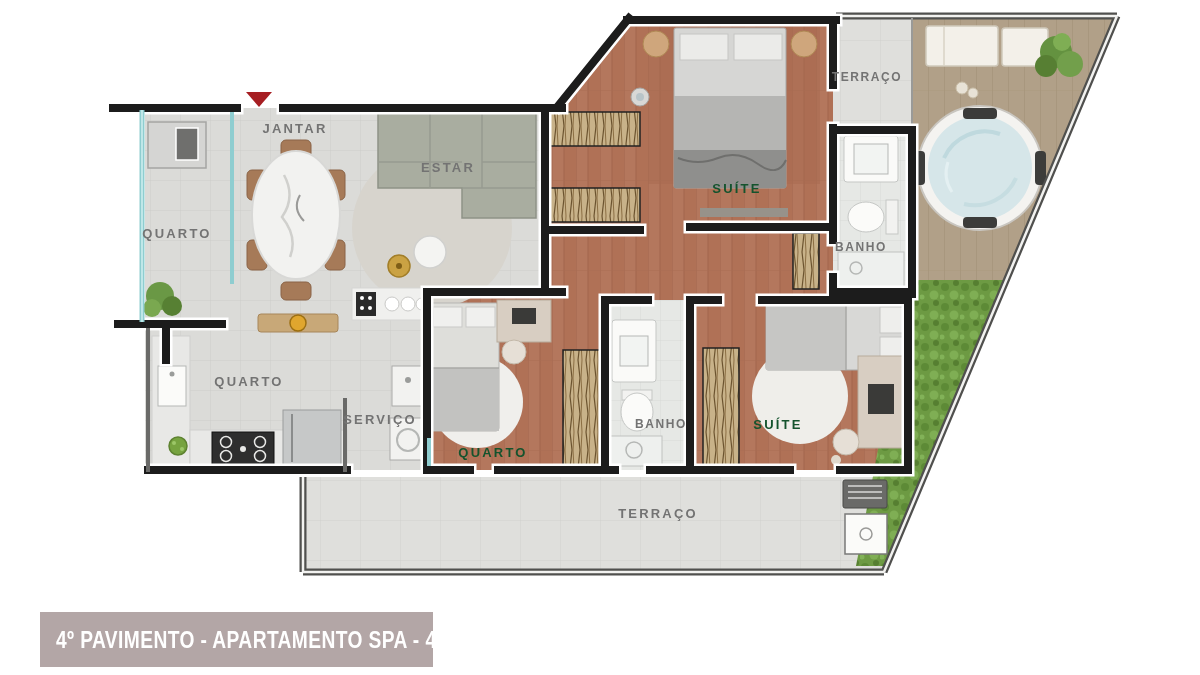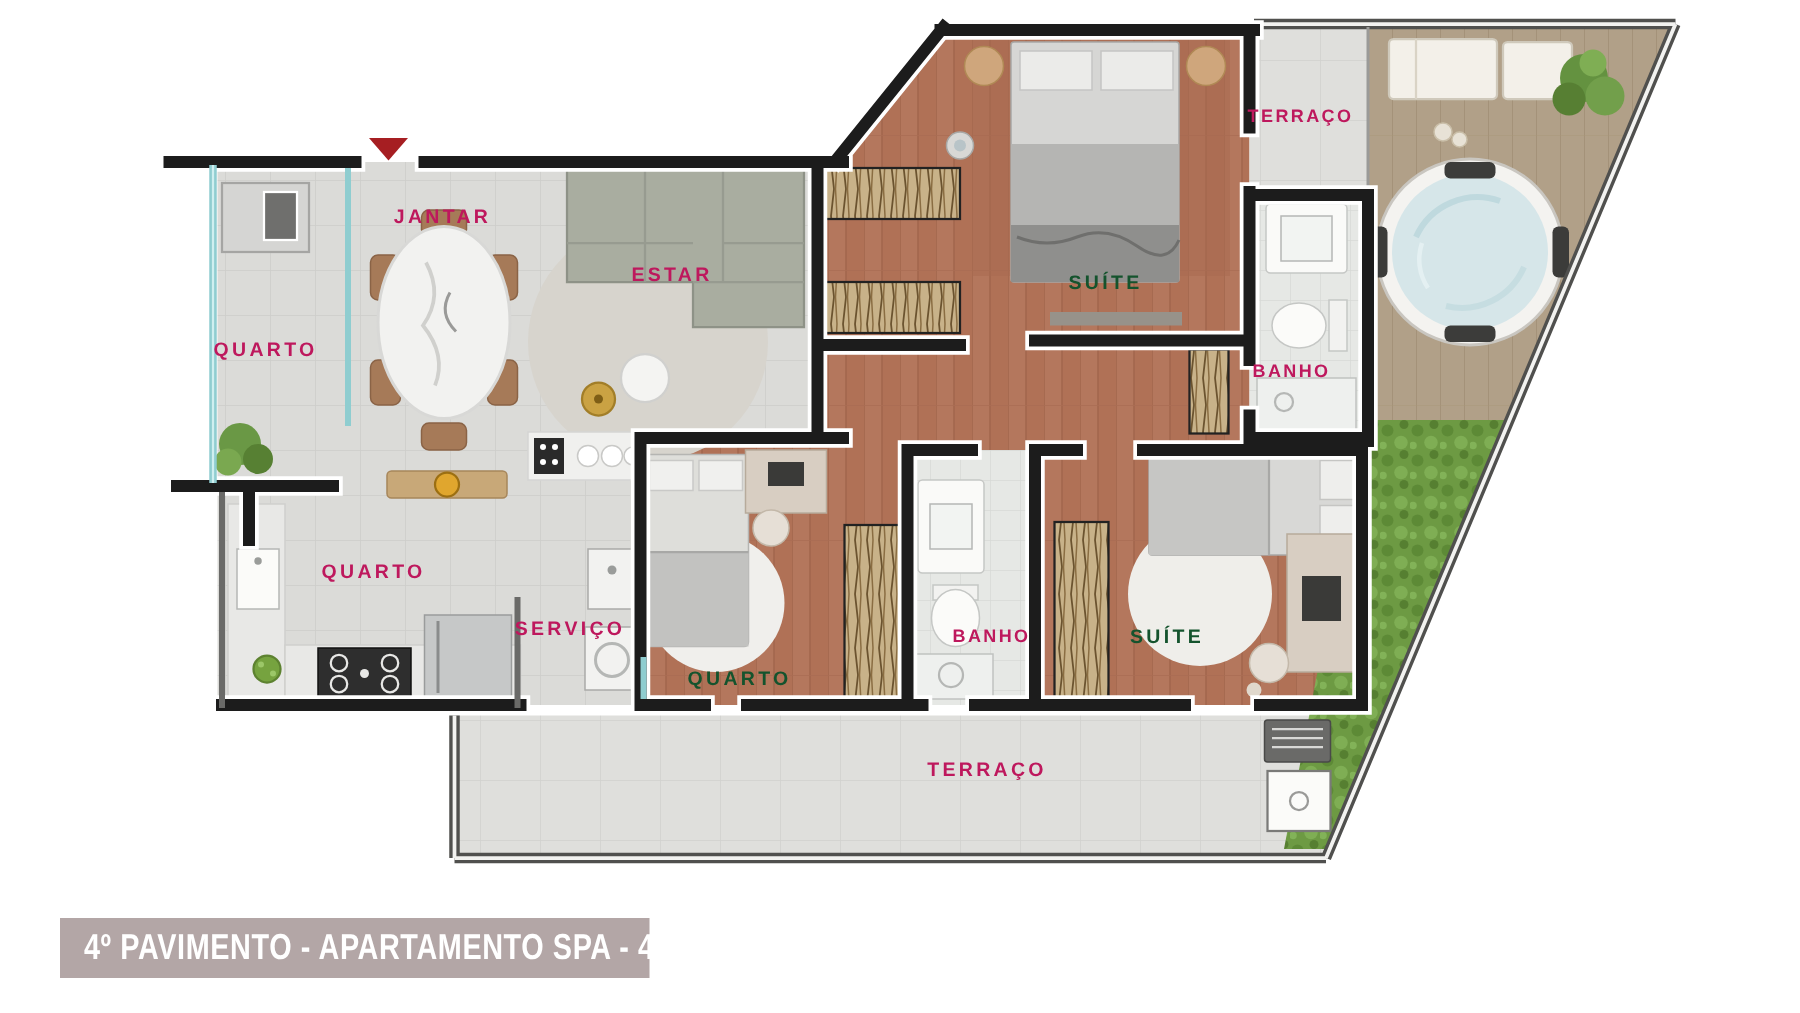--- a/index.html
+++ b/index.html
@@ -1,24 +1,24 @@
 <!DOCTYPE html>
 <html><head>
 <meta charset="utf-8">
 <style>
   html,body{margin:0;padding:0;background:#ffffff;}
   .stage{position:relative;width:1200px;height:675px;background:#ffffff;overflow:hidden;
          font-family:"Liberation Sans",sans-serif;}
   .stage svg{position:absolute;left:0;top:0;}
   .labels{position:absolute;left:0;top:0;width:100%;height:100%;pointer-events:none;}
   .room-label{position:absolute;transform:translate(-50%,-50%);
-      font-weight:bold;font-size:13px;letter-spacing:2.2px;color:#be185d;white-space:nowrap;}
+      font-weight:bold;font-size:13px;letter-spacing:2.2px;color:#737373;white-space:nowrap;}
   .room-label.on-wood{color:#14532d;}
   .room-label.small{font-size:12px;letter-spacing:1.6px;}
-  .caption-bar{position:absolute;left:40px;top:612px;width:393px;height:40px;
+  .caption-bar{position:absolute;left:40px;top:612px;width:393px;height:55px;
       background:#b3a6a6;display:flex;align-items:center;padding-left:16px;box-sizing:border-box;}
   .caption-bar span{color:#ffffff;font-weight:bold;font-size:24px;letter-spacing:0.5px;
       transform:scaleX(0.8);transform-origin:left center;white-space:nowrap;}
 </style>
 </head>
 <body>
 
 <div class="stage">
 
 <svg width="1200" height="675" viewBox="0 0 1200 675">
@@ -278,22 +278,22 @@
     <path d="M142 110V322" stroke="#cfeff0" stroke-width="1.5"></path>
     <path d="M232 112V284" stroke="#8fcdd0" stroke-width="4"></path>
     <path d="M429 438V466" stroke="#8fcdd0" stroke-width="4"></path>
   </g>
 
   <polygon points="246,92 272,92 259,107" fill="#a61e22"></polygon>
 </svg>
 
 <div class="labels">
   <div class="room-label" style="left:177px;top:233px">QUARTO</div>
-  <div class="room-label" style="left:295px;top:144px">JANTAR</div>
-  <div class="room-label" style="left:448px;top:183px">ESTAR</div>
+  <div class="room-label" style="left:295px;top:128px">JANTAR</div>
+  <div class="room-label" style="left:448px;top:167px">ESTAR</div>
   <div class="room-label" style="left:249px;top:381px">QUARTO</div>
   <div class="room-label" style="left:380px;top:419px">SERVIÇO</div>
   <div class="room-label on-wood" style="left:493px;top:452px">QUARTO</div>
   <div class="room-label small" style="left:661px;top:424px">BANHO</div>
   <div class="room-label on-wood" style="left:737px;top:188px">SUÍTE</div>
   <div class="room-label small" style="left:861px;top:247px">BANHO</div>
   <div class="room-label on-wood" style="left:778px;top:424px">SUÍTE</div>
   <div class="room-label small" style="left:867px;top:77px">TERRAÇO</div>
   <div class="room-label" style="left:658px;top:513px">TERRAÇO</div>
 </div>

